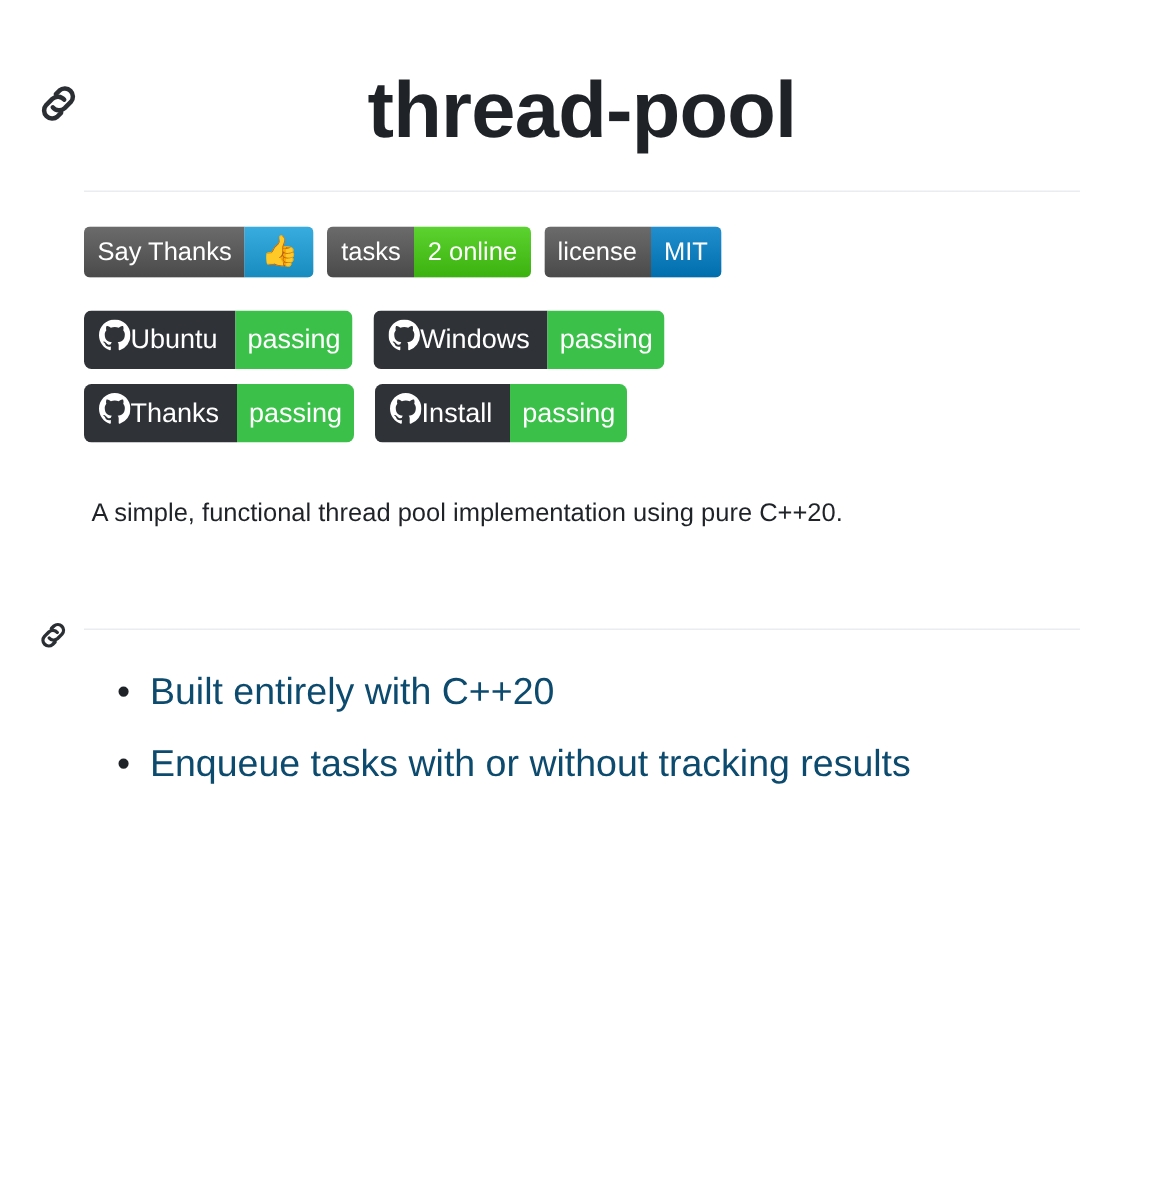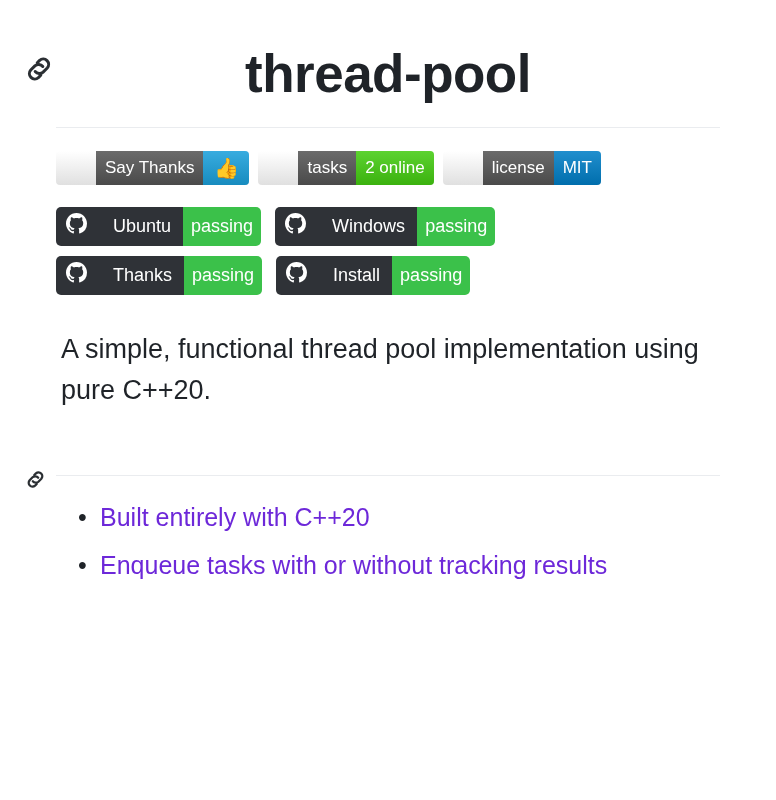--- a/index.html
+++ b/index.html
@@ -83,21 +83,21 @@
     line-height: 34px;
     color: #fff;
     white-space: nowrap;
     background-image: linear-gradient(rgba(255,255,255,0.12), rgba(0,0,0,0.12));
   }
   .badge .seg {
     display: inline-block;
     padding: 0 9px;
     background-image: linear-gradient(rgba(255,255,255,0.13), rgba(0,0,0,0.13));
   }
-  .badge .seg.label { background-color: #555555; margin-left: 40px; }
+  .badge .seg.label { background-color: #555555; }
   .badge .seg.mono {
     font-family: "DejaVu Sans Mono", "Liberation Mono", monospace;
     font-size: 16px;
     letter-spacing: 0.3px;
   }
   .badge .seg.emoji {
     display: inline-flex;
     align-items: center;
     justify-content: center;
     min-width: 34px;
@@ -120,36 +120,36 @@
     height: 39px;
     border-radius: 5px;
     overflow: hidden;
     font-size: 18px;
     color: #fff;
     white-space: nowrap;
   }
   .gha-badge .gha-left {
     display: inline-flex;
     align-items: center;
-    gap: 26px;
+    gap: 0;
     padding: 0 12px 0 10px;
     background-color: #2f3237;
   }
   .gha-badge .gha-right {
     display: inline-flex;
     align-items: center;
     padding: 0 8px;
     background-color: #3bc14a;
   }
   .gh-mark { display: block; }
 
   
   p.intro {
     margin: 34px 0 16px 5px;
-    font-size: 27px;
+    font-size: 17px;
     line-height: 1.52;
     color: #1f2328;
     max-width: 660px;
   }
 
   h2.section-heading {
     position: relative;
     margin: 48px 0 0 5px;
     font-size: 34px;
     line-height: 1.2;
@@ -169,21 +169,21 @@
 
   ul.feature-list {
     margin: 22px 0 0 0;
     padding-left: 44px;
     list-style: none;
   }
   ul.feature-list li {
     position: relative;
     font-size: 25px;
     line-height: 1.52;
-    color: #6d28d9;
+    color: #0c4a6e;
     margin-bottom: 10px;
     max-width: 600px;
   }
   ul.feature-list li::before {
     content: "•";
     position: absolute;
     left: -22px;
     top: 0;
     font-size: 25px;
     line-height: 1.52;

